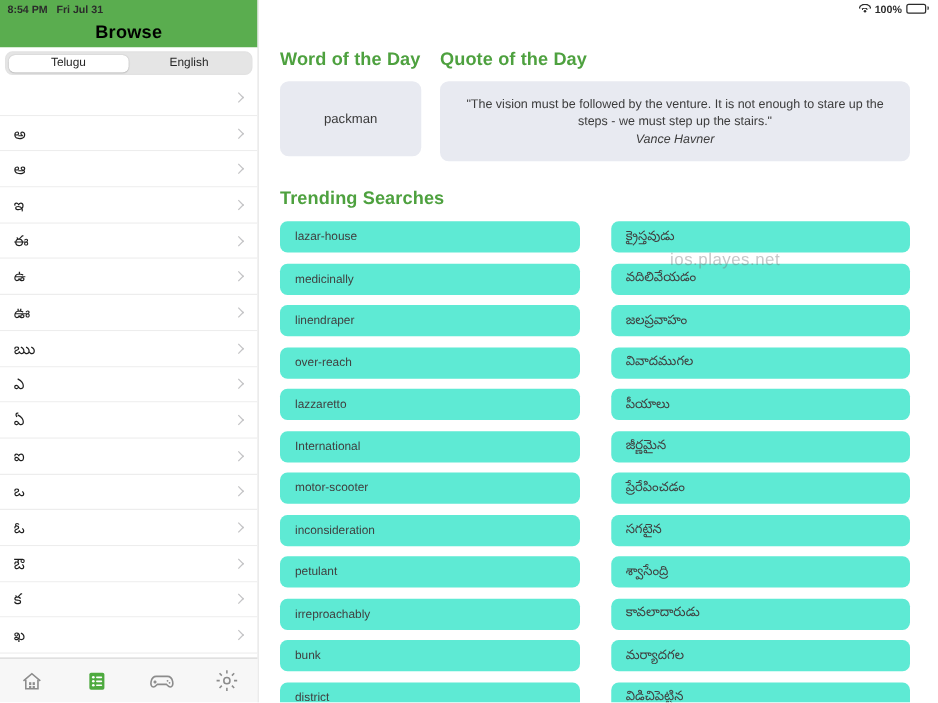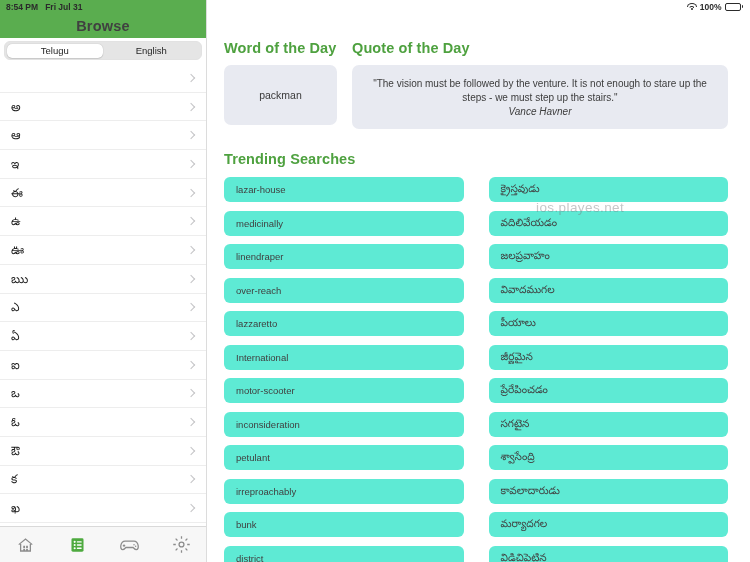--- a/index.html
+++ b/index.html
@@ -33,21 +33,21 @@
 
   
   .sidebar {
     position: absolute; top: 0; left: 0; width: 207px; height: 562px;
     background: #ffffff; border-right: 1px solid #dcdcdc; overflow: hidden;
   }
   .sidebar-header {
     height: 38px; background: #5aad4f; display: flex; align-items: flex-end;
     justify-content: center; padding-bottom: 4px;
   }
-  .sidebar-title { color: #404040; font-size: 14.5px; font-weight: 700; letter-spacing: .2px; }
+  .sidebar-title { color: #000000; font-size: 14.5px; font-weight: 700; letter-spacing: .2px; }
   .segwrap { padding: 3px 4px 4px 4px; background: #fff; }
   .segmented {
     display: flex; background: #e5e5e5; border-radius: 6px; padding: 1.5px;
     border: 1px solid #e2e2e2; height: 19px; overflow: hidden;
   }
   .seg {
     flex: 1; display: flex; align-items: center; justify-content: center;
     font-size: 9.5px; color: #262626; border-radius: 5px; cursor: default;
   }
   .seg.active { background: #ffffff; box-shadow: 0 0 1px rgba(0,0,0,.28), 0 1px 1px rgba(0,0,0,.10); }

